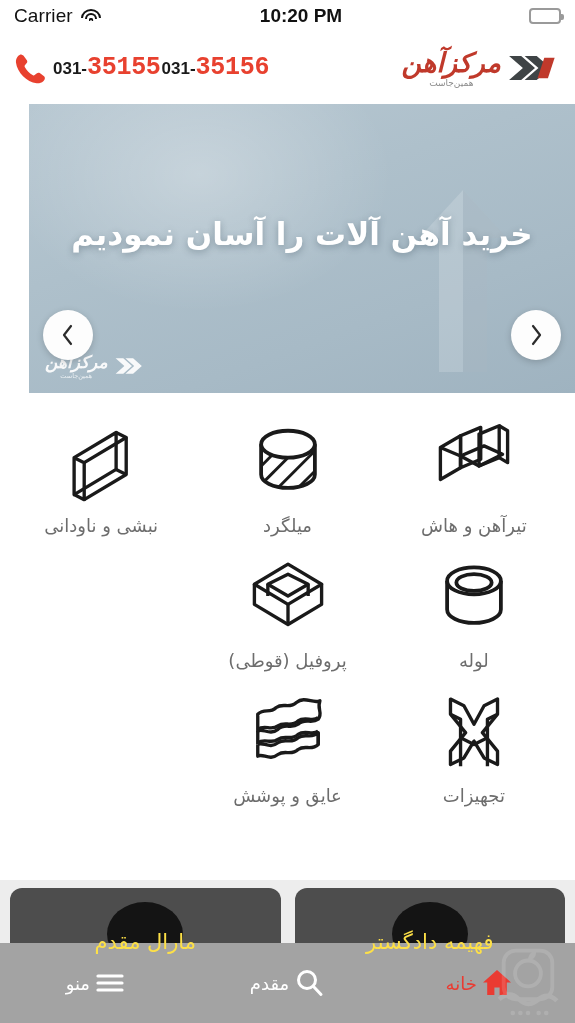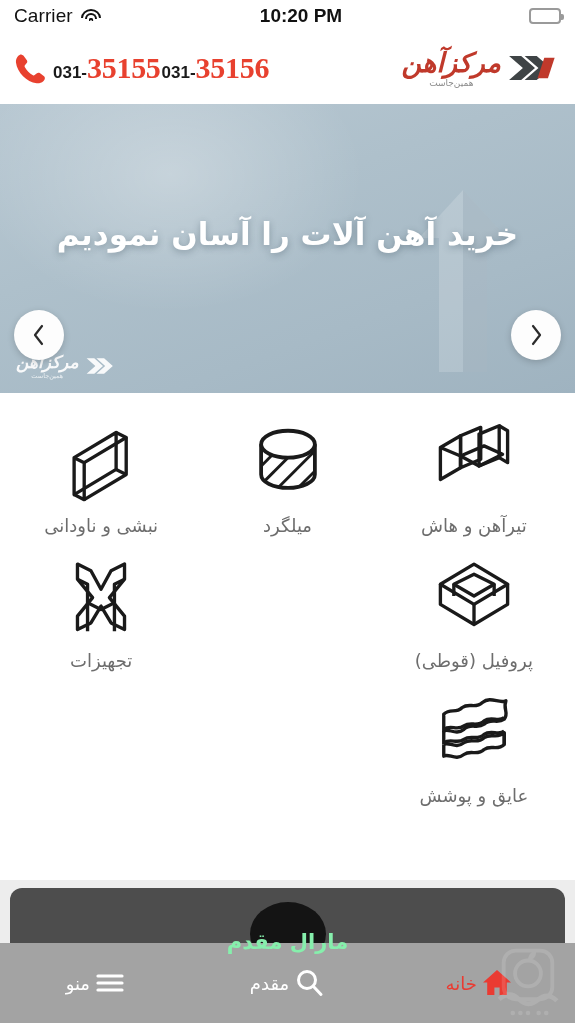--- a/index.html
+++ b/index.html
@@ -42,32 +42,33 @@
   
   .header {
     height: 72px; display: flex; align-items: center; justify-content: space-between;
     padding: 0 14px 0 12px; background: #fff; direction: ltr;
   }
   .phone-block { display: flex; align-items: center; gap: 7px; direction: ltr; }
   .phone-icon { width: 34px; height: 34px; color: #e8412f; flex: 0 0 auto; }
   .phone-nums { display: flex; flex-direction: row; gap: 1px; }
   .phone-line { display: flex; align-items: baseline; direction: ltr; line-height: 1.02; }
   .pre { font-size: 17px; font-weight: bold; color: #1b1b1b; font-family: "Liberation Sans", sans-serif; }
-  .num { font-size: 30px; font-weight: bold; color: #e8412f; font-family: Liberation Serif, serif; letter-spacing: -.3px; }
+  .num { font-size: 25px; font-weight: bold; color: #e8412f; font-family: Liberation Mono, monospace; letter-spacing: -.3px; }
 
   .brand { display: flex; align-items: center; gap: 8px; direction: ltr; }
   .brand-text { display: flex; flex-direction: column; align-items: center; line-height: 1; }
   .brand-name { font-size: 27px; color: #c0392b; font-weight: bold; font-style: italic; letter-spacing: -1px; }
   .brand-tag { font-size: 9px; color: #8a8a8a; letter-spacing: 1.2px; margin-top: 3px; }
   .brand-mark { width: 52px; height: 38px; }
 
   
   .banner {
     position: relative; height: 289px; overflow: hidden;
     background: linear-gradient(160deg,#b8c8d2 0%, #aec0cb 38%, #a7bac6 70%, #9fb3c0 100%);
+    margin-left: 29px;
   }
   .banner .glow {
     position:absolute; width: 420px; height: 300px; left:-40px; top:-80px;
     background: radial-gradient(ellipse at center, rgba(255,255,255,.28), rgba(255,255,255,0) 65%);
   }
   .banner .arrow-art {
     position:absolute; right: 52px; top: 82px; width: 120px; height: 190px;
     opacity: .55;
   }
   .banner-caption {
@@ -115,21 +116,21 @@
     position: absolute; left: 0; right: 0; top: 880px; height: 78px;
     background: #ededed; padding: 8px 10px 0; display: flex; gap: 14px; direction: rtl;
   }
   .card {
     flex: 1; background: #4d4d4d; border-radius: 12px 12px 0 0; position: relative;
     overflow: hidden; display: flex; align-items: flex-end; justify-content: center;
     padding-bottom: 4px; cursor: pointer;
   }
   .card .blob { position: absolute; width: 76px; height: 64px; background: #141414; border-radius: 50%; bottom: -8px; left: 50%; transform: translateX(-50%); }
   .card-title {
-    position: relative; z-index: 2; color: #86efac; font-weight: bold;
+    position: relative; z-index: 2; color: #fde047; font-weight: normal;
     font-size: 21px; white-space: nowrap;
   }
 
   
   .tabbar {
     position: absolute; left: 0; right: 0; bottom: 0; height: 80px;
     background: #a3a3a3; display: flex; direction: rtl; align-items: center;
   }
   .tab { flex: 1; display:flex; flex-direction: row; align-items: center; justify-content:center; gap: 4px; cursor: pointer; }
   .tab .tico { height: 34px; display:flex; align-items:center; justify-content:center; }
@@ -270,20 +271,30 @@
           <polygon points="18,46 68,16 68,60 18,90"></polygon>
           <polyline points="18,46 30,52 30,96 18,90"></polyline>
           <polyline points="30,52 80,22 68,16"></polyline>
           <polyline points="30,96 80,66 80,22"></polyline>
           <polyline points="68,60 80,66"></polyline>
         </svg>
       </div>
       <div class="cat-label">نبشی و ناودانی</div>
     </div>
 
+    <div class="cat">
+      <div class="cat-ico">
+        <svg viewBox="0 0 100 100" fill="none" stroke="#1a1a1a" stroke-width="4.5">
+          <path d="M18,32 L18,66 a32,16 0 0 0 64,0 L82,32"></path>
+          <ellipse cx="50" cy="32" rx="32" ry="16" fill="#fff"></ellipse>
+          <ellipse cx="50" cy="34" rx="21" ry="10" fill="#fff"></ellipse>
+        </svg>
+      </div>
+      <div class="cat-label">لوله</div>
+    </div>
 
     <div class="cat">
       <div class="cat-ico">
         <svg viewBox="0 0 100 100" fill="none" stroke="#1a1a1a" stroke-width="4" stroke-linejoin="round">
           <polygon points="50,12 90,36 50,60 10,36"></polygon>
           <polygon points="50,24 74,36 50,50 26,36"></polygon>
           <polyline points="10,36 10,60 50,84 90,60 90,36"></polyline>
           <line x1="50" y1="60" x2="50" y2="84"></line>
           <line x1="26" y1="36" x2="26" y2="50"></line>
           <line x1="74" y1="36" x2="74" y2="50"></line>
@@ -317,20 +328,24 @@
           <path d="M14,64 C22,58 30,66 38,60 C46,54 54,62 62,54 C70,48 80,56 86,50"></path>
           <path d="M14,50 L14,66 M14,66 C20,62 28,72 38,64 C46,58 54,66 62,58 C70,52 78,60 86,52 L86,66"></path>
           <path d="M14,66 L14,80 C20,76 28,86 38,78 C46,72 54,80 62,72 C70,66 78,74 86,66 L86,52"></path>
         </svg>
       </div>
       <div class="cat-label">عایق و پوشش</div>
     </div>
   </div>
 
   <div class="cards-area">
+    <div class="card">
+      <div class="blob"></div>
+      <div class="card-title">فهیمه دادگستر</div>
+    </div>
     <div class="card">
       <div class="blob"></div>
       <div class="card-title">مارال مقدم</div>
     </div>
   </div>
 
   <div class="tabbar">
     <div class="tab active">
       <div class="tico">
         <svg viewBox="0 0 32 32" fill="currentColor">

